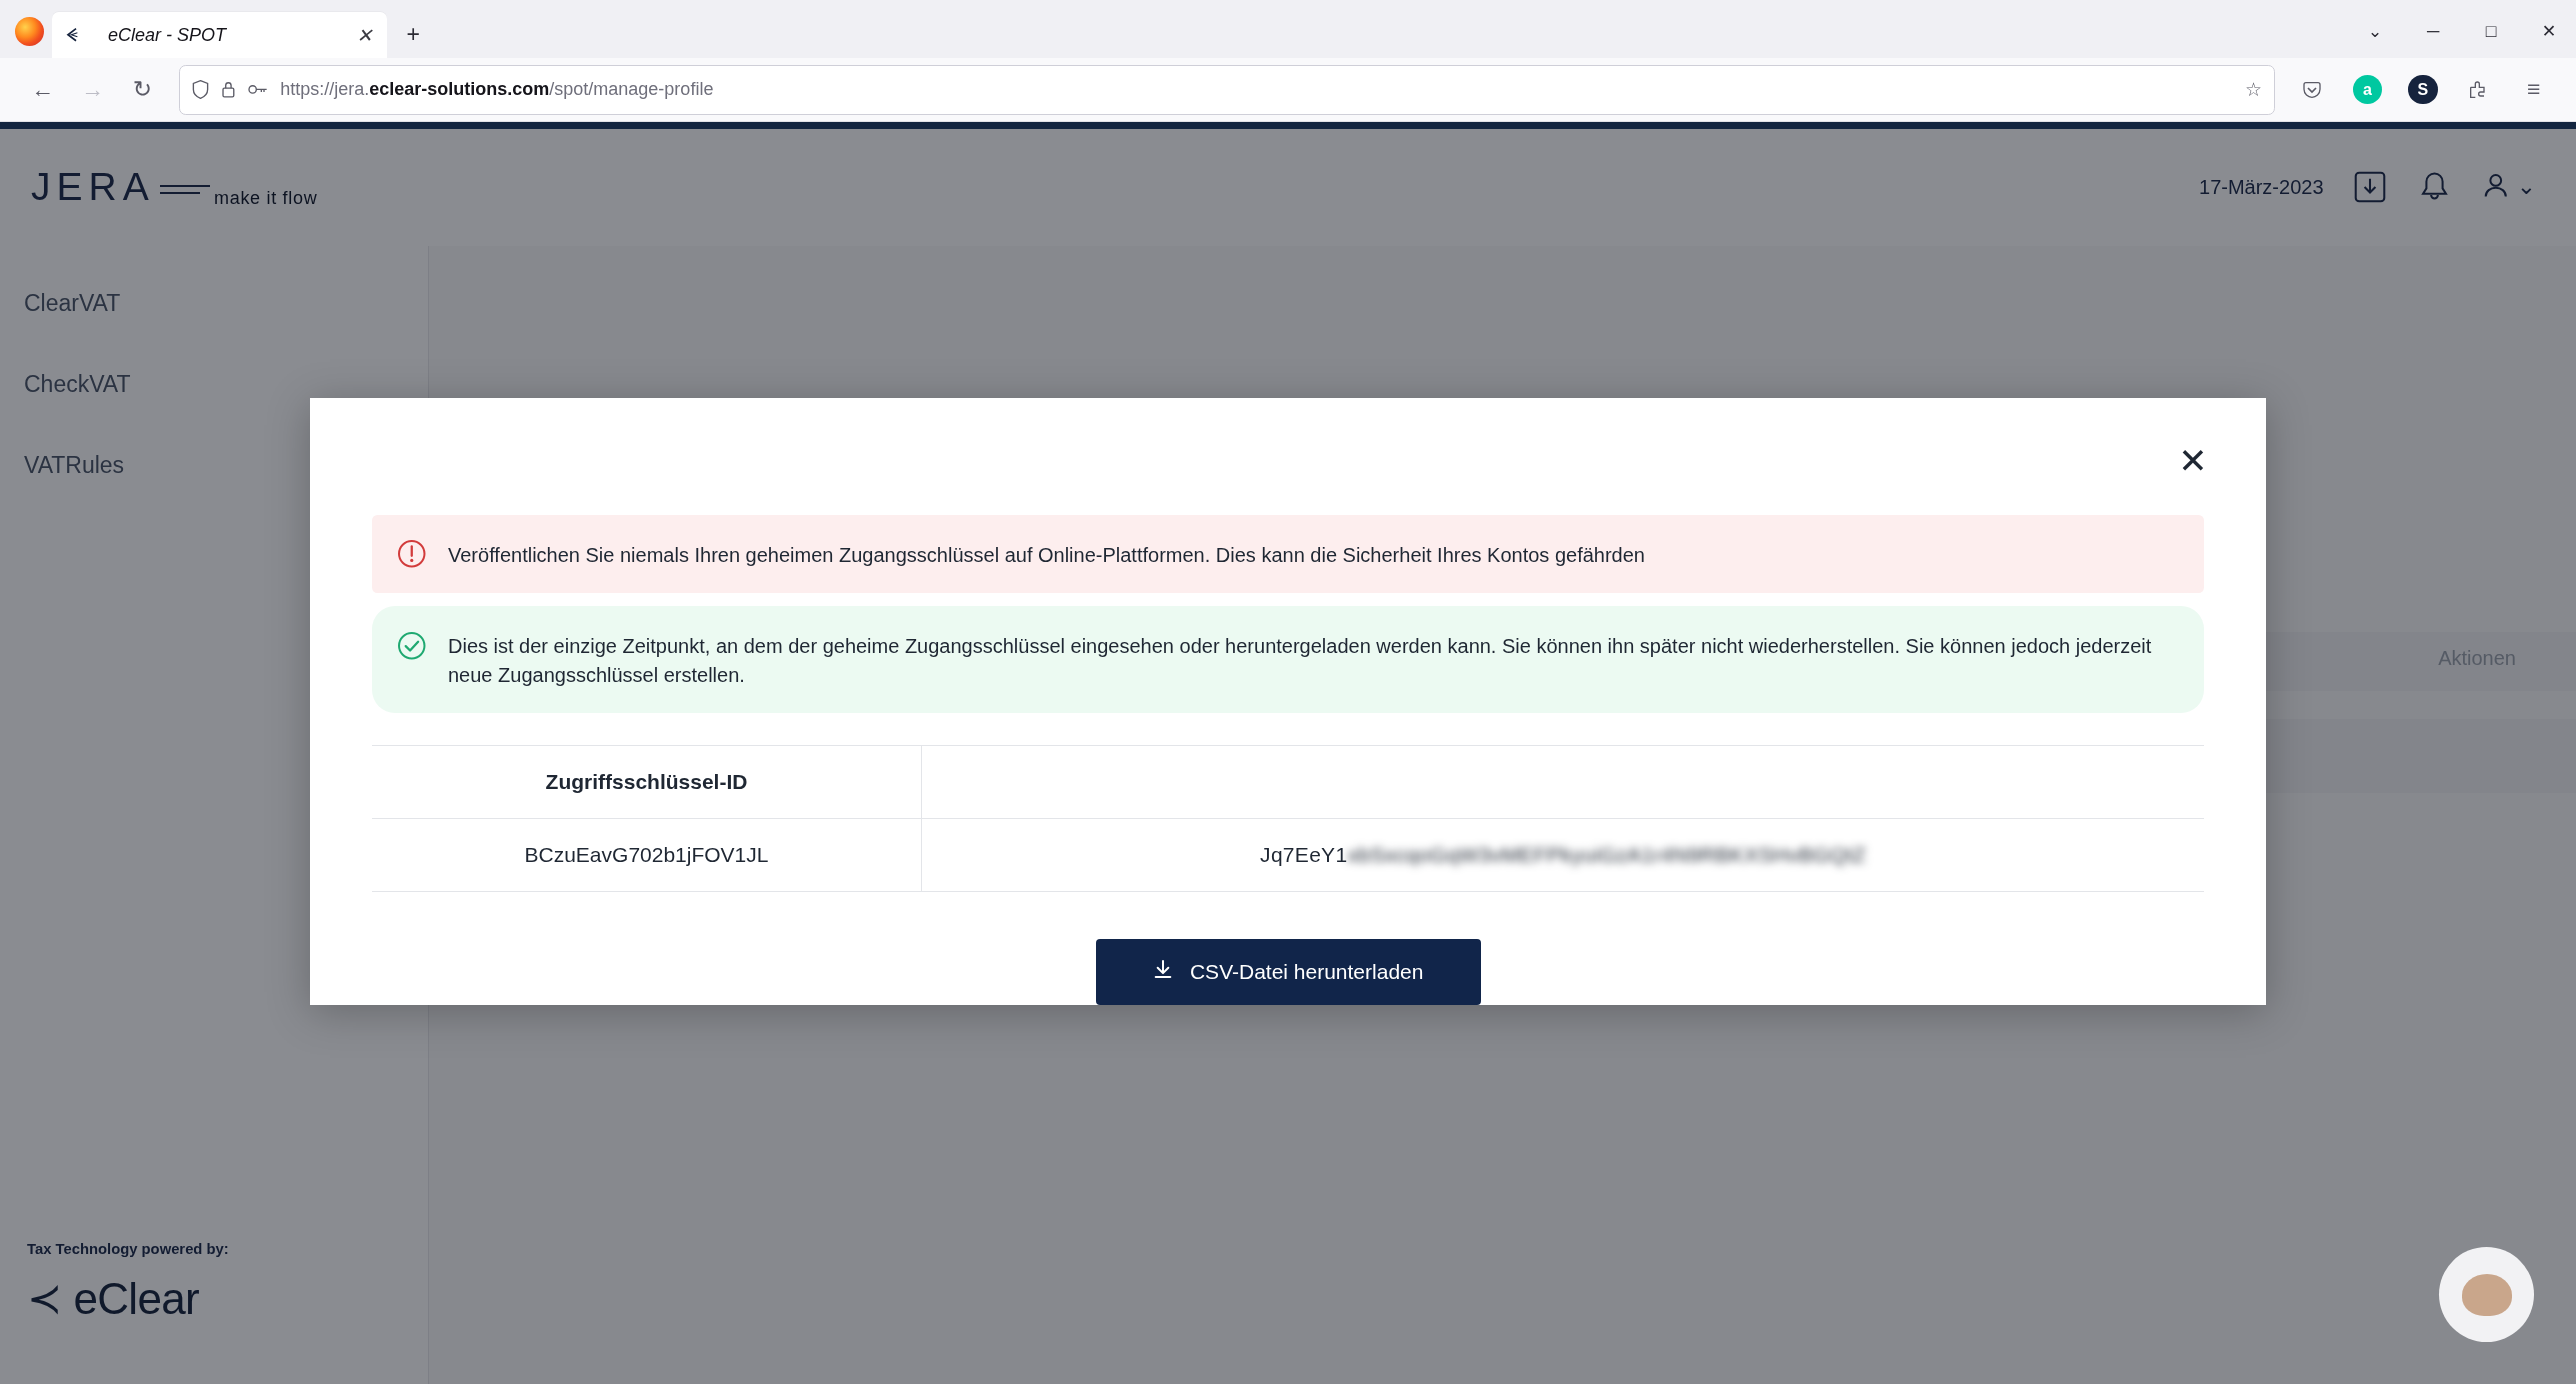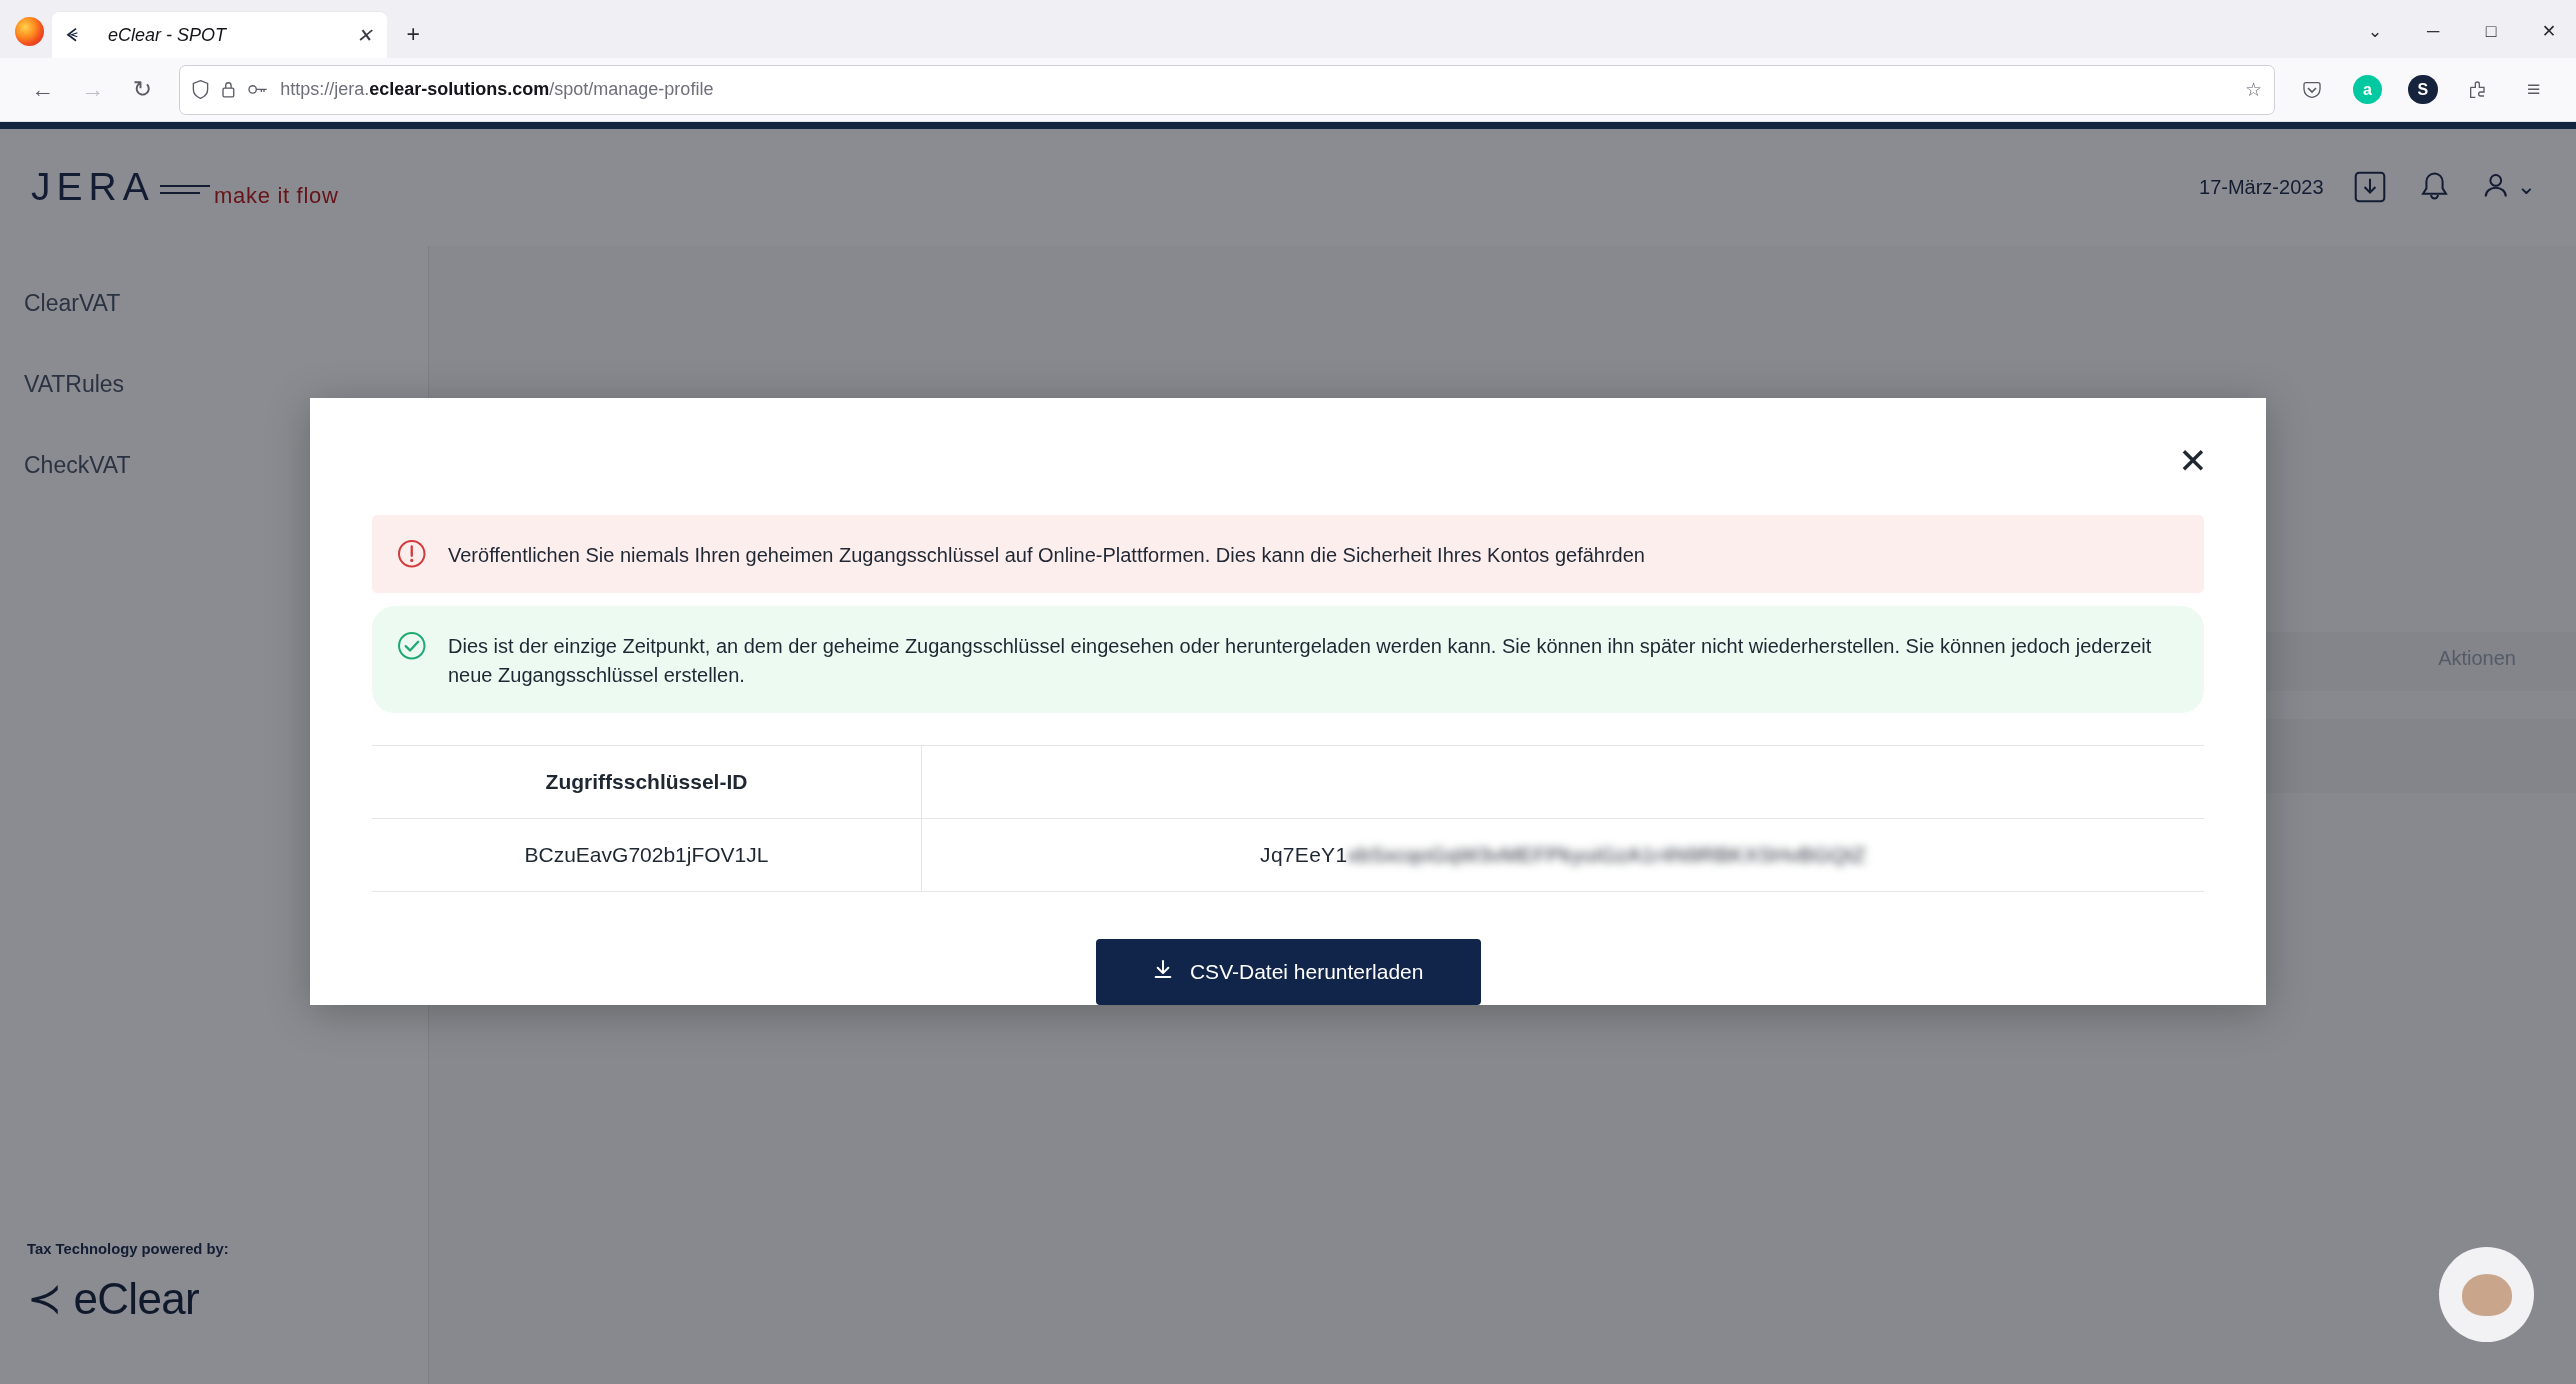--- a/index.html
+++ b/index.html
@@ -148,21 +148,21 @@
   .logo-main {
     display: flex; align-items: center; gap: 4px;
     font-size: 39px; letter-spacing: 6px;
     color: #1b2a4a; font-weight: 400;
   }
   .logo-lines { display: flex; flex-direction: column; gap: 4.7px; margin-left: 1.3px; margin-top: 4px;}
   .logo-lines i { display: block; height: 2px; background: #1b2a4a; }
   .logo-lines i:nth-child(1) { width: 50px; }
   .logo-lines i:nth-child(2) { width: 40px; }
   .logo-sub {
-    font-size: 22px; color: #b91c1c; letter-spacing: 0.7px;
+    font-size: 18px; color: #0f172a; letter-spacing: 0.7px;
     align-self: flex-end; margin-right: 2.7px;
   }
   .header-right {
     margin-left: auto;
     display: flex; align-items: center; gap: 27px;
   }
   .header-date { font-size: 20px; color: #1b2a4a; }
   .hdr-icon {
     width: 38px; height: 38px;
     display: flex; align-items: center; justify-content: center;
@@ -443,24 +443,24 @@
         </div>
       </div>
     </div>
 
     <div class="body-area">
       <div class="sidebar">
         <div class="side-item">
           <span>ClearVAT</span>
         </div>
         <div class="side-item">
+          <span>CheckVAT</span>
+        </div>
+        <div class="side-item">
           <span>VATRules</span>
-        </div>
-        <div class="side-item">
-          <span>CheckVAT</span>
         </div>
 
         <div class="side-footer">
           <div class="tt">Tax Technology powered by:</div>
           <div class="eclear-logo">
             <span class="eclear-mark">≺</span>
             <span>eClear</span>
           </div>
         </div>
       </div>

